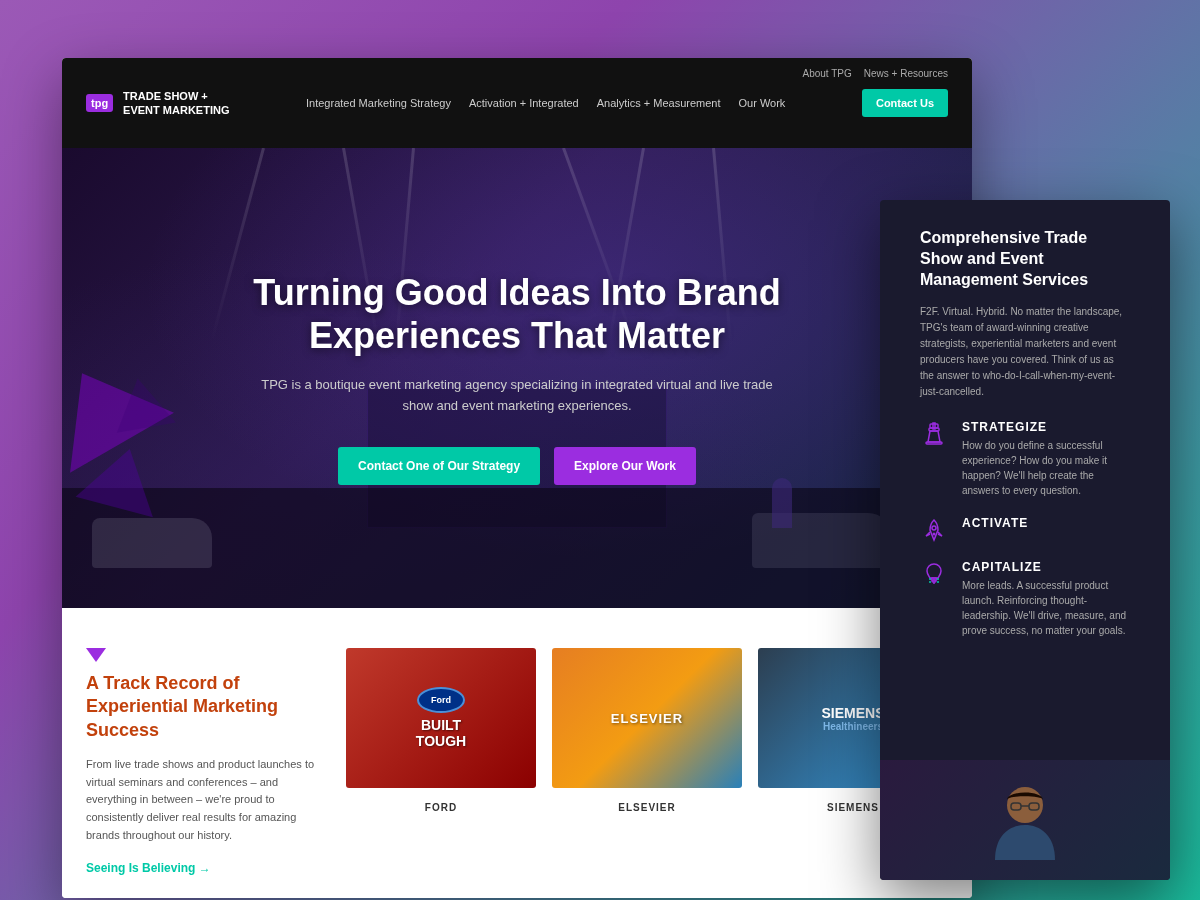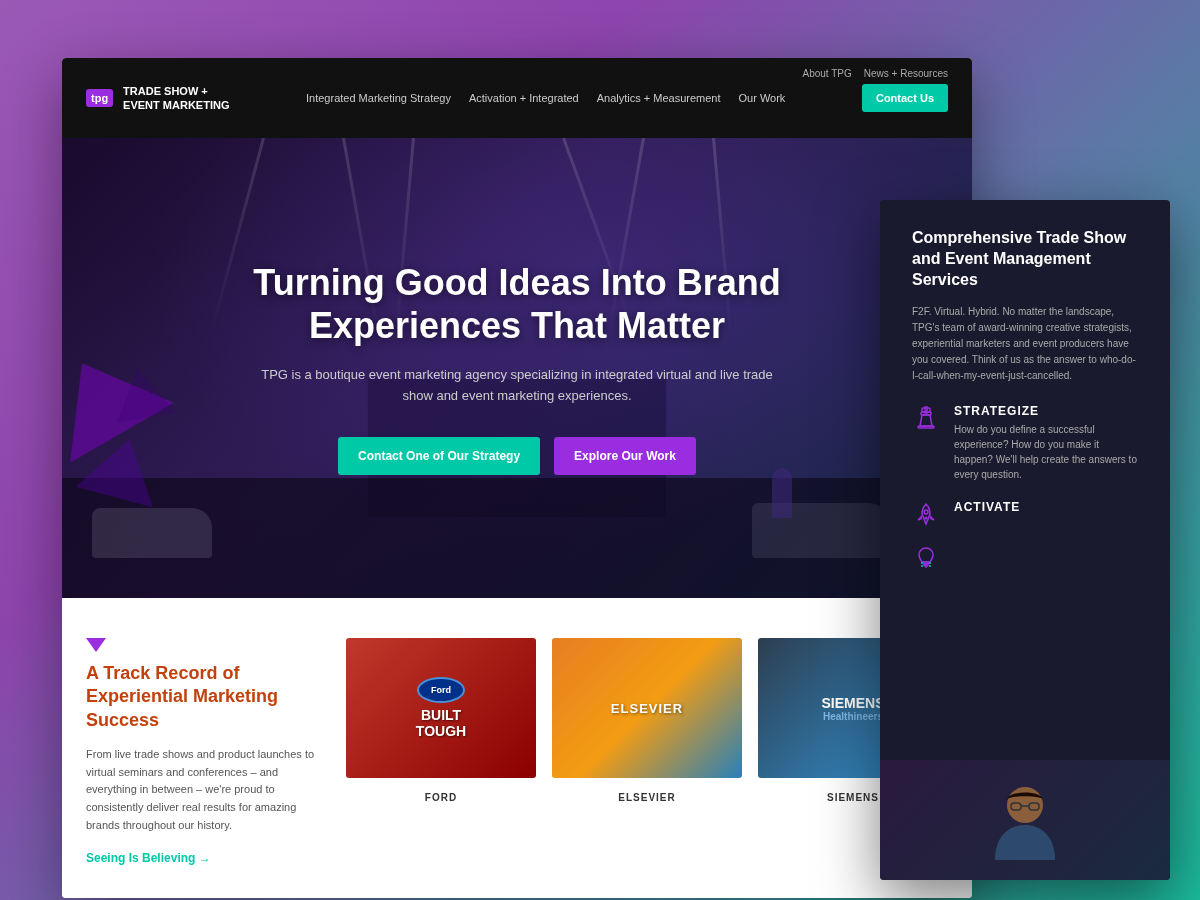--- a/index.html
+++ b/index.html
@@ -26,34 +26,34 @@
     }
 
     
     .side-panel {
       position: absolute;
       top: 200px;
       right: 30px;
       width: 290px;
       background: #1a1a2e;
       border-radius: 4px;
-      padding: 28px 32px;
+      padding: 28px 40px;
       box-shadow: 0 20px 60px rgba(0,0,0,0.5);
       height: 680px;
       overflow: hidden;
       color: #fff;
     }
 
     
     .nav {
       background: #111;
       padding: 0 24px;
       display: flex;
       align-items: center;
-      height: 80px;
+      height: 90px;
       justify-content: space-between;
       gap: 21px;
     }
     .nav-left {
       display: flex;
       align-items: center;
       gap: 10px;
     }
     .logo-box {
       background: #9b2de0;
@@ -610,20 +610,24 @@
         <path d="M12 2 C8 2 5 5 5 9 C5 12 7 14 8 16 L16 16 C17 14 19 12 19 9 C19 5 16 2 12 2Z"></path>
         <rect x="9" y="16" width="6" height="2" rx="1"></rect>
         <rect x="10" y="18" width="4" height="2" rx="1"></rect>
         <line x1="12" y1="19" x2="12" y2="22"></line>
         <circle cx="8" cy="20" r="1" fill="#00c9a7" stroke="none"></circle>
         <circle cx="16" cy="20" r="1" fill="#00c9a7" stroke="none"></circle>
         <circle cx="16" cy="17" r="1" fill="#00c9a7" stroke="none"></circle>
         <circle cx="8" cy="17" r="1" fill="#00c9a7" stroke="none"></circle>
       </svg>
     </div>
+    <div class="service-content">
+      <div class="service-name">CAPITALIZE</div>
+      <div class="service-desc">More leads. A successful product launch. Reinforcing thought-leadership. We'll drive, measure, and prove success, no matter your goals.</div>
+    </div>
   </div>
 
   <div class="side-photo">
     <div style="display:flex;align-items:center;justify-content:center;width:100%;height:100%;background:linear-gradient(135deg,#2a1a3e,#1a2a3e)">
 
       <svg width="100" height="100" viewBox="0 0 100 100">
         <circle cx="50" cy="35" r="18" fill="#8B5E3C"></circle>
         <path d="M20 90 C20 65 35 55 50 55 C65 55 80 65 80 90Z" fill="#2d4a6e"></path>
 
         <rect x="36" y="33" width="10" height="7" rx="3" fill="none" stroke="#333" stroke-width="1.5"></rect>

